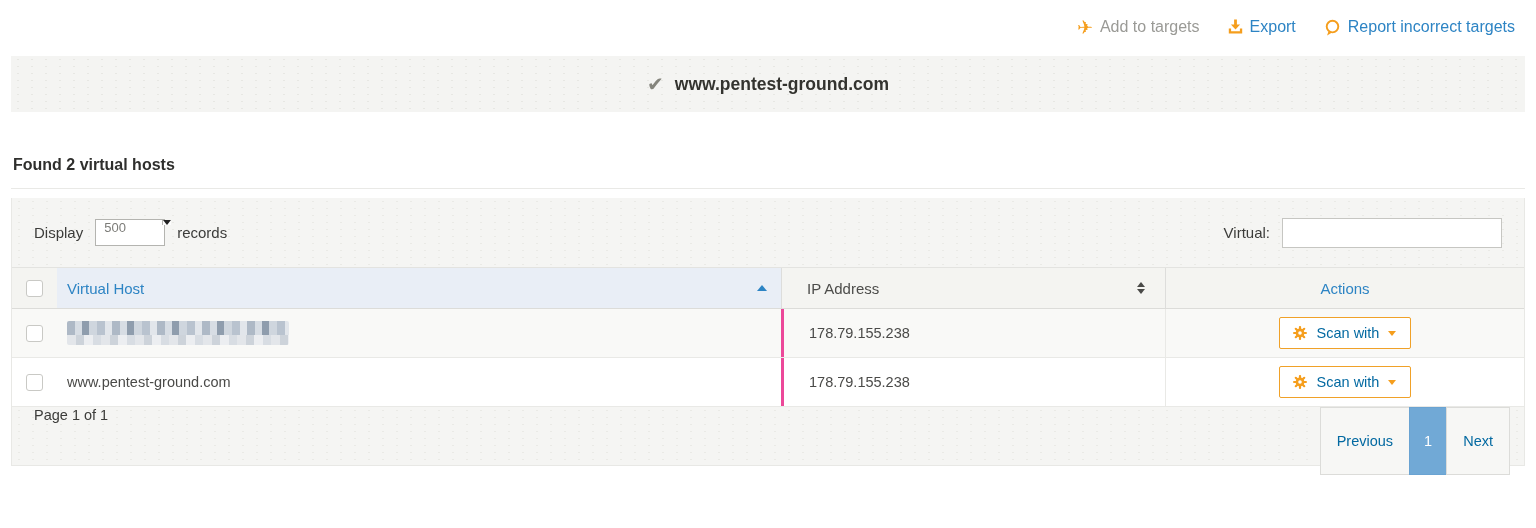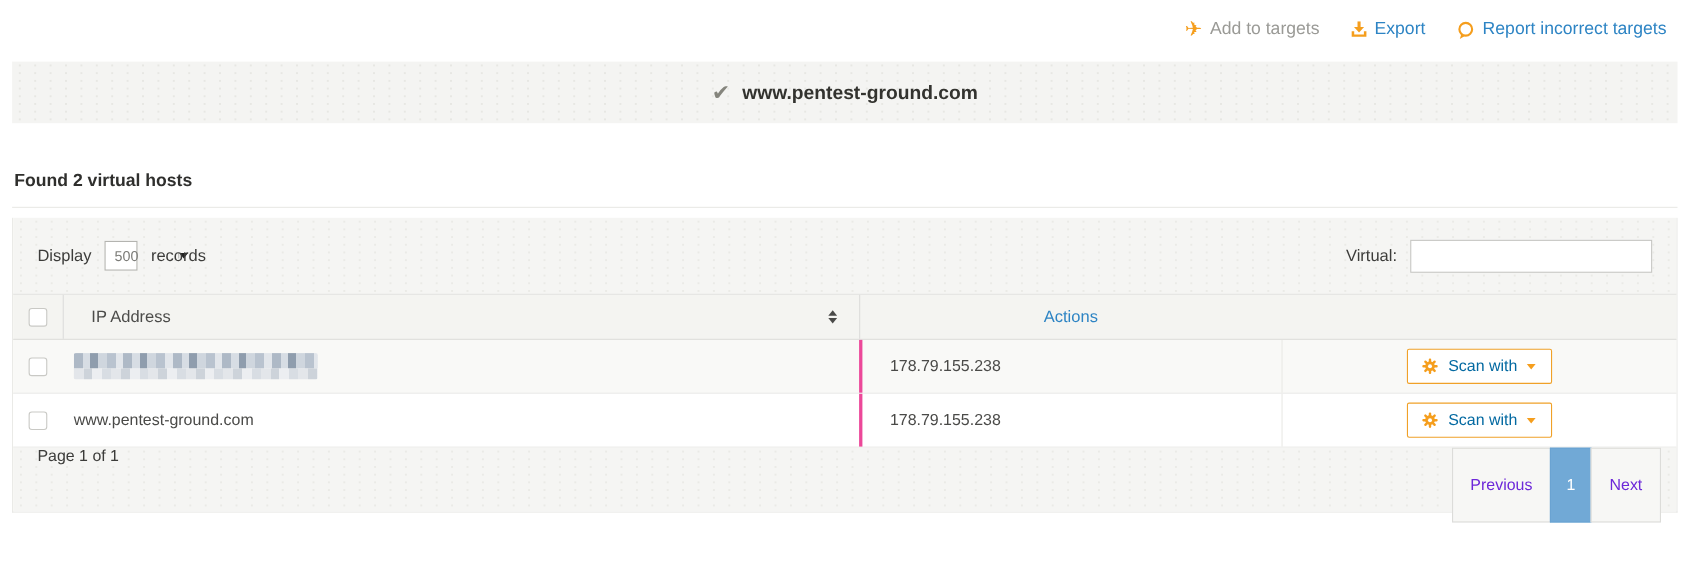--- a/index.html
+++ b/index.html
@@ -31,21 +31,21 @@
   .found-heading { margin-top:44px; font-size:16px; font-weight:700; color:#2f2f2d;
     padding:0 0 14px 2px; border-bottom:1px solid #e9e9e6; }
 
   
   .panel { margin-top:9px; border:1px solid #e8e8e5; border-top:none; }
   .controls { height:69px; background:#f5f5f3;
     background-image:radial-gradient(#eaeae6 1px, transparent 1px); background-size:14px 7px;
     display:flex; align-items:center; justify-content:space-between; padding:0 22px; }
   .ctrl-left, .ctrl-right { display:flex; align-items:center; gap:12px; }
   .ctrl-label { font-size:15px; color:#3c3c3a; }
-  .select-box { display:flex; align-items:center; width:30px; height:27px;
+  .select-box { display:flex; align-items:flex-start; width:70px; height:27px;
     border:1px solid #b4b4b0; background:#fff; cursor:pointer;gap:36px; }
   .select-value { flex:1; font-size:13px; color:#7c7c78; display:flex; align-items:center;
     padding-left:8px; }
   .select-arrow { width:16px; border-left:1px solid #b4b4b0; display:flex;
     align-items:center; justify-content:center; background:#fdfdfd; }
   .select-arrow .tri { width:0; height:0; border-left:4px solid transparent;
     border-right:4px solid transparent; border-top:5px solid #222; }
   .search-input { width:220px; height:30px; border:1px solid #c6c6c2; background:#fff;
     font-size:14px; color:#333; padding:0 8px; outline:none; }
 
@@ -91,21 +91,21 @@
     font-size:14.5px; color:#0369a1; cursor:pointer; font-family:inherit; }
   .caret-down { width:0; height:0; border-left:4.5px solid transparent;
     border-right:4.5px solid transparent; border-top:5.5px solid #f59e1d; }
 
   
   .tfoot { height:58px; background:#f5f5f3;
     background-image:radial-gradient(#eaeae6 1px, transparent 1px); background-size:14px 7px;
     display:flex; align-items:flex-start; justify-content:space-between; padding:0 14px 0 22px; }
   .page-info { font-size:14.5px; color:#3c3c3a; }
   .pagination { display:flex; }
-  .pg-btn { border:1px solid #dcdcd9; background:#f7f7f5; color:#6d28d9;
+  .pg-btn { border:1px solid #dcdcd9; background:#f7f7f5; color:#0369a1;
     font-size:14.5px; padding:25px 16px; margin-left:-1px; cursor:pointer; font-family:inherit; }
   .pg-btn.first { margin-left:0; }
   .pg-btn.active { background:#71a9d6; border-color:#6aa3d2; color:#fff; padding:9px 14px; }
 
   .icon-svg { display:block; }
 </style>
 </head>
 <body>
 
 <div class="page">
@@ -161,20 +161,24 @@
       </div>
       <div class="ctrl-right">
         <span class="ctrl-label">Virtual:</span>
         <input class="search-input" type="text" value="" style="">
       </div>
     </div>
 
     <div class="grid-row thead">
       <div class="th th-check">
         <span class="checkbox"></span>
+      </div>
+      <div class="th th-vh">
+        <span>Virtual Host</span>
+        <span class="sort-asc"></span>
       </div>
       <div class="th th-ip">
         <span>IP Address</span>
         <span class="sort-both">
             <span class="up"></span>
             <span class="down"></span>
           </span>
       </div>
       <div class="th th-actions">
         <span>Actions</span>

